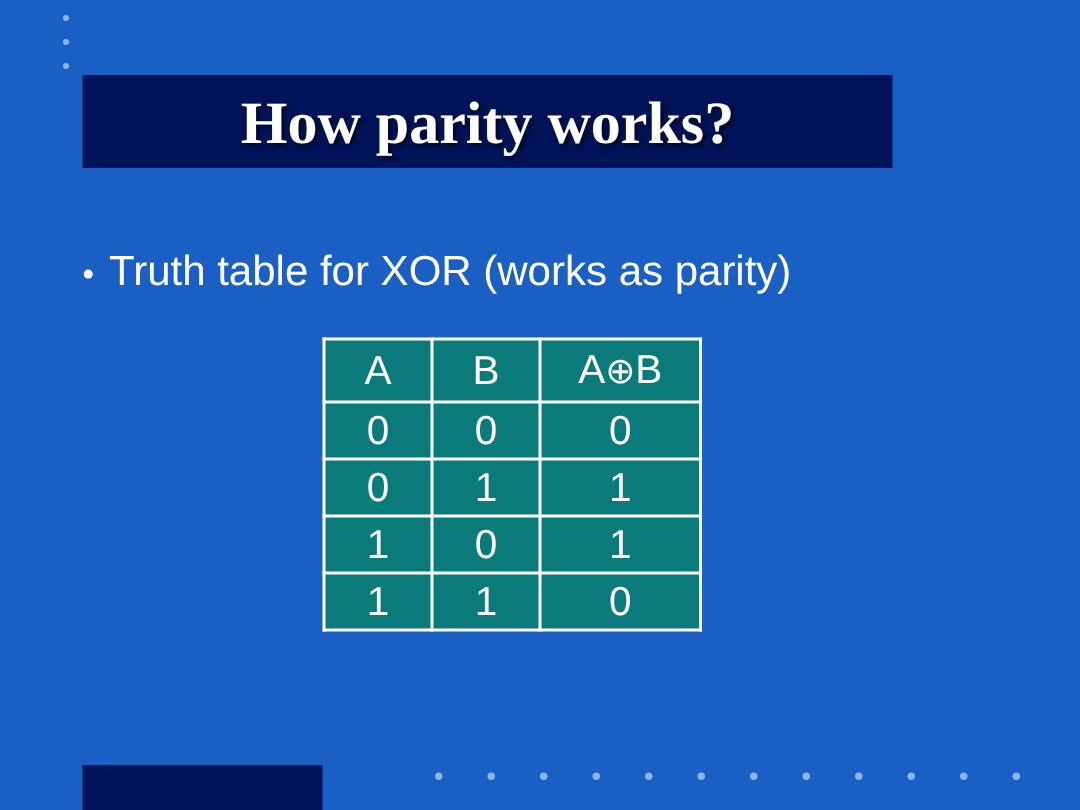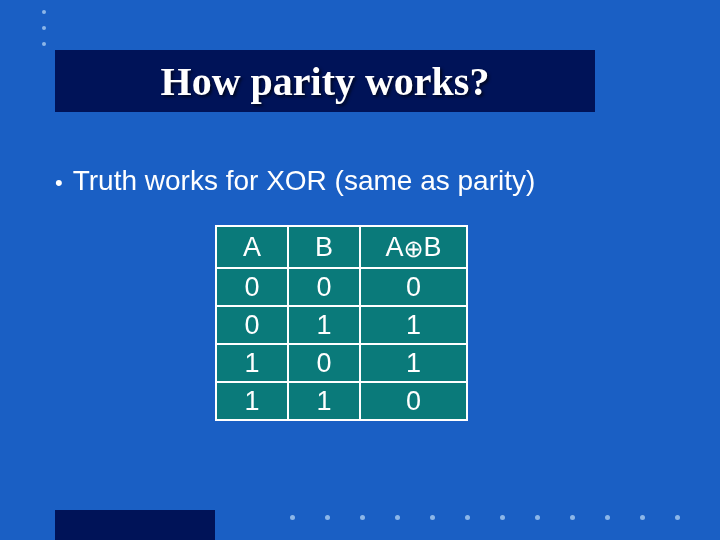--- a/index.html
+++ b/index.html
@@ -117,21 +117,21 @@
   <div class="dot"></div>
   <div class="dot"></div>
 </div>
 
 <div class="title-bar">
   <h1>How parity works?</h1>
 </div>
 
 <div class="bullet-row">
   <span class="bullet-dot">•</span>
-  <span>Truth works for XOR (same as parity)</span>
+  <span>Truth table for XOR (works as parity)</span>
 </div>
 
 <table class="truth-table">
   <tbody>
       <tr>
     <th class="col-a">A</th>
     <th class="col-b">B</th>
     <th class="col-r">
       <span>A</span><span class="xor-sym">⊕</span><span>B</span>
     </th>

